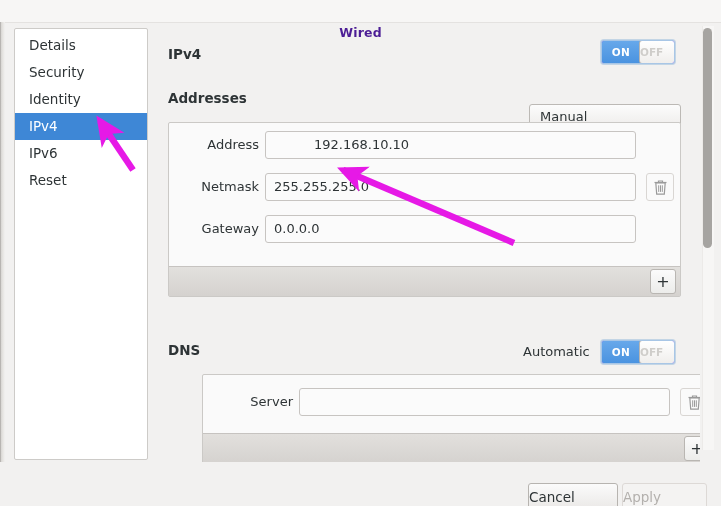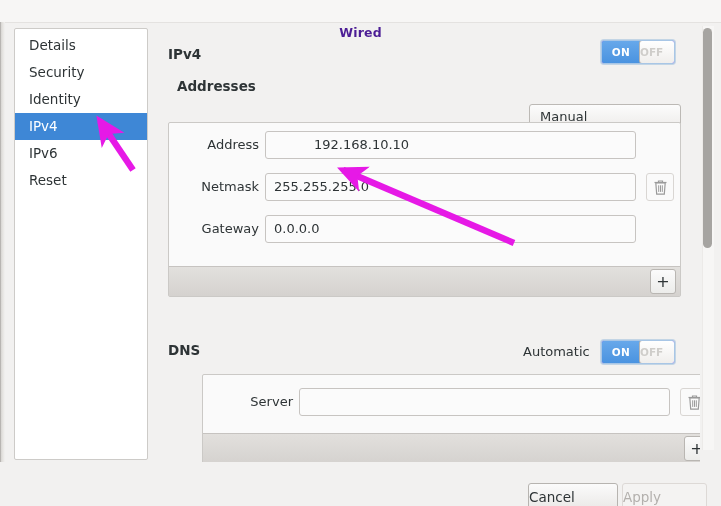--- a/index.html
+++ b/index.html
@@ -67,21 +67,21 @@
   .main {
     position: absolute; left: 160px; top: 22px;
     width: 540px; height: 440px;
     overflow: hidden;
   }
   .section-head {
     position: absolute;
     font-size: 13.5px; font-weight: bold; color: #2e3436;
   }
   .sec-ipv4 { left: 8px; top: 24px; }
-  .sec-addresses { left: 8px; top: 56px; margin-left: 9px; }
+  .sec-addresses { left: 8px; top: 68px; }
   .sec-dns { left: 8px; top: 320px; }
 
   
   .switch {
     position: absolute;
     width: 74px; height: 24px;
     border: 1px solid #a8c6e6;
     border-radius: 3px;
     background: #8b5cf6;
     box-sizing: border-box;

